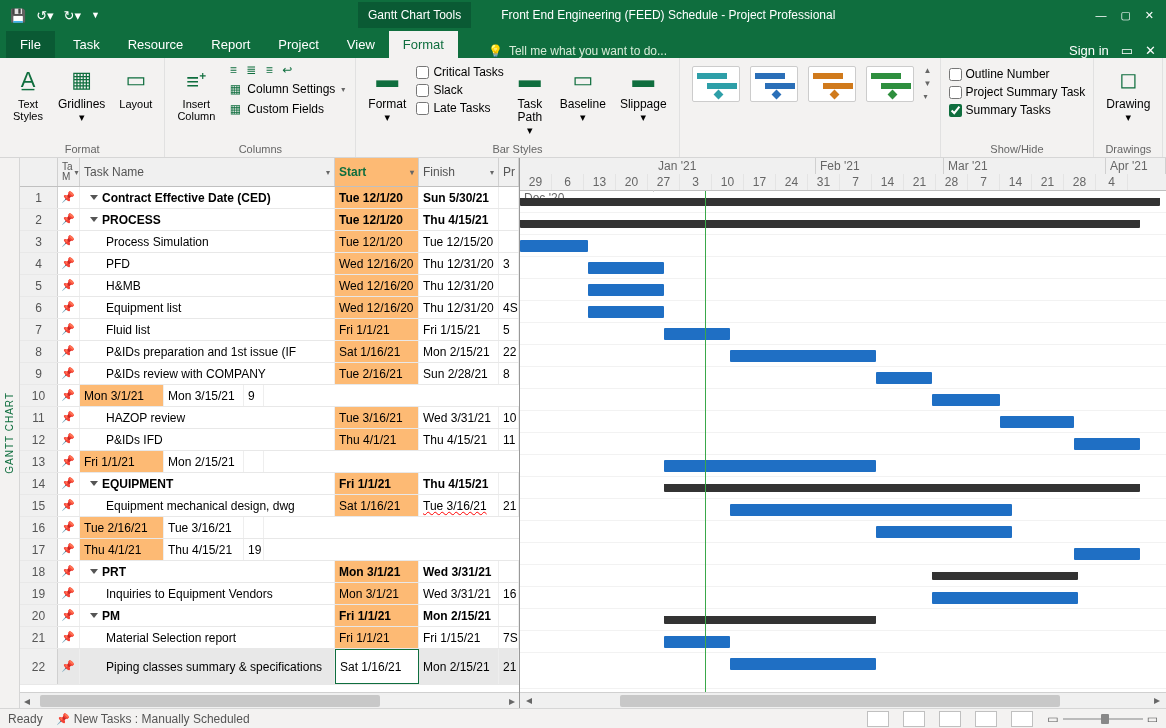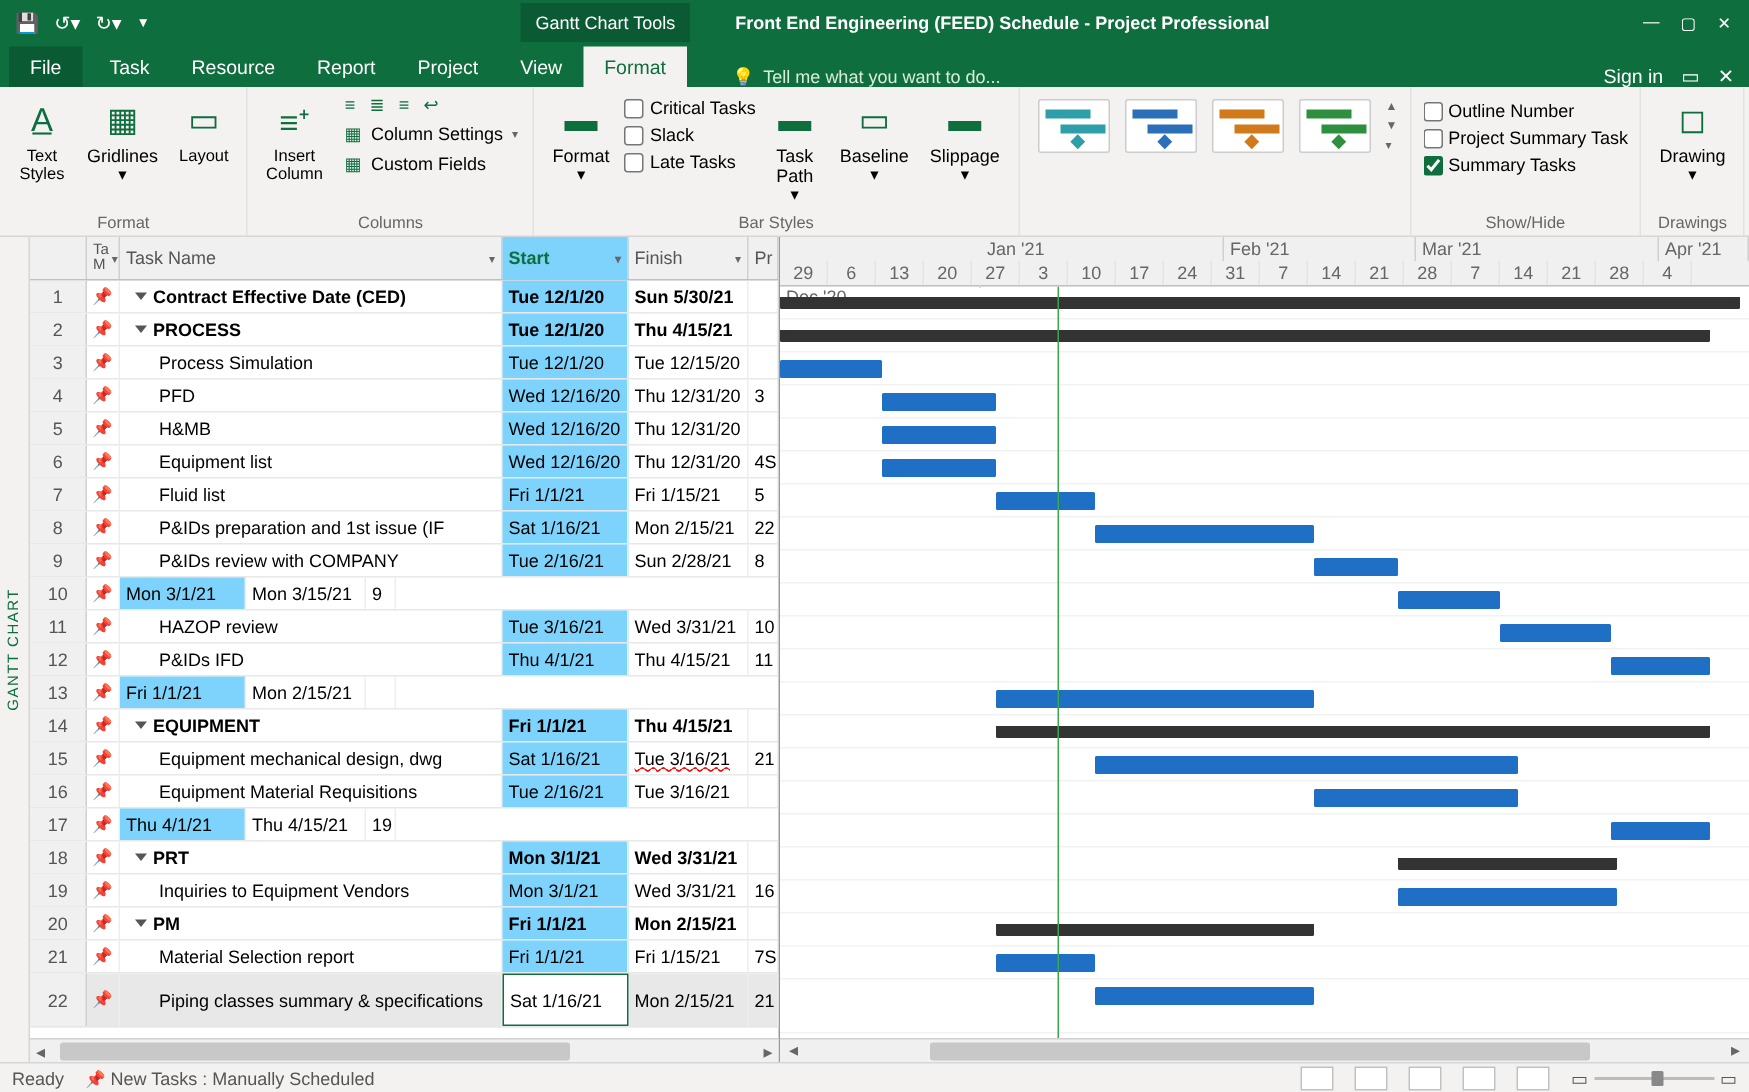--- a/index.html
+++ b/index.html
@@ -4,21 +4,21 @@
 <style>
 * { margin:0; padding:0; box-sizing:border-box; font-family:"Segoe UI",Arial,sans-serif; font-size:12px; }
 body { background:#fff; width:1166px; height:728px; overflow:hidden; position:relative; }
 
 
 .title-bar { background:#0f6e3e; height:30px; display:flex; align-items:center; color:#fff; }
 .title-bar .qat { display:flex; gap:10px; padding:0 10px; align-items:center; }
 .title-bar .qat span { font-size:13px; cursor:pointer; }
 .title-bar .center { flex:1; display:flex; align-items:center; justify-content:center; gap:30px; }
 .title-bar .tool-tab { background:#0a5a34; padding:6px 10px; font-size:12px; }
-.title-bar .doc-title { font-size:12px;font-weight:bold; }
+.title-bar .doc-title { font-size:12px; }
 .title-bar .win-controls { display:flex; gap:14px; padding:0 12px; }
 .title-bar .win-controls span { font-size:11px; cursor:pointer; }
 
 
 .ribbon-tabs { background:#0f6e3e; height:28px; display:flex; align-items:flex-end; color:#fff; padding:0 6px; }
 .ribbon-tabs .tab { padding:6px 14px; font-size:13px; cursor:pointer; }
 .ribbon-tabs .tab.file { background:#0a5a34; margin-right:4px; }
 .ribbon-tabs .tab.active { background:#f3f2f1; color:#0f6e3e; font-weight:normal; }
 .ribbon-tabs .tellme { flex:1; display:flex; align-items:center; gap:6px; color:#d8ecd8; font-size:13px; padding-left:30px; }
 .ribbon-tabs .right-tabs { display:flex; align-items:center; gap:12px; padding-right:4px; }
@@ -47,21 +47,21 @@
 .main { flex:1; display:flex; height:calc(728px - 30px - 28px - 100px - 20px); }
 .side-label { width:20px; background:#f3f2f1; border-right:1px solid #d6d6d6; display:flex; align-items:center; justify-content:center; }
 .side-label span { writing-mode:vertical-rl; transform:rotate(180deg); font-size:10px; color:#0f6e3e; letter-spacing:1px; }
 
 .sheet { width:500px; display:flex; flex-direction:column; border-right:1px solid #999; }
 .sheet-header { display:flex; background:#f0f0f0; border-bottom:1px solid #c0c0c0; font-size:12px; }
 .sheet-header div { border-right:1px solid #d0d0d0; padding:4px; color:#555; display:flex; align-items:center; justify-content:space-between;}
 .col-num { width:38px; }
 .col-ind { width:22px; }
 .col-name { flex:1; min-width:0; }
-.col-start { width:84px; background:#7dd3fc; }
+.col-start { width:84px; background:#fdba74; }
 .col-finish { width:80px; }
 .col-pr { width:20px; }
 .sheet-body { flex:1; overflow:hidden; }
 .row { display:flex; border-bottom:1px solid #e8e8e8; height:22px; align-items:stretch; }
 .row.selected { background:#e8e8e8; }
 .row .cell { border-right:1px solid #eee; padding:3px 4px; font-size:12px; white-space:nowrap; overflow:hidden; text-overflow:clip; display:flex; align-items:center; }
 .row .cell.col-num { background:#f0f0f0; border-right:1px solid #d0d0d0; justify-content:center; color:#555; }
 .row .cell.col-ind { justify-content:center; color:#3aa8a8; }
 .row .cell.col-start.active { border:1px solid #0f6e3e; background:#fff; }
 .summary .cell.col-name, .summary .cell.col-start, .summary .cell.col-finish { font-weight:bold; }
@@ -494,21 +494,20 @@
     <div class="cell col-finish">
             <span style="text-decoration:underline wavy red;text-decoration-thickness:1px">Tue 3/16/21</span>
           </div>
     <div class="cell col-pr">21</div>
         </div>
         <div class="row">
     <div class="cell col-num">16</div>
     <div class="cell col-ind">
             <span class="pin">📌</span>
           </div>
-    <div class="cell col-name indent1">Equipment Material Requisitions</div>
     <div class="cell col-start">Tue 2/16/21</div>
     <div class="cell col-finish">
             <span>Tue 3/16/21</span>
           </div>
     <div class="cell col-pr"></div>
         </div>
         <div class="row">
     <div class="cell col-num">17</div>
     <div class="cell col-ind">
             <span class="pin">📌</span>

